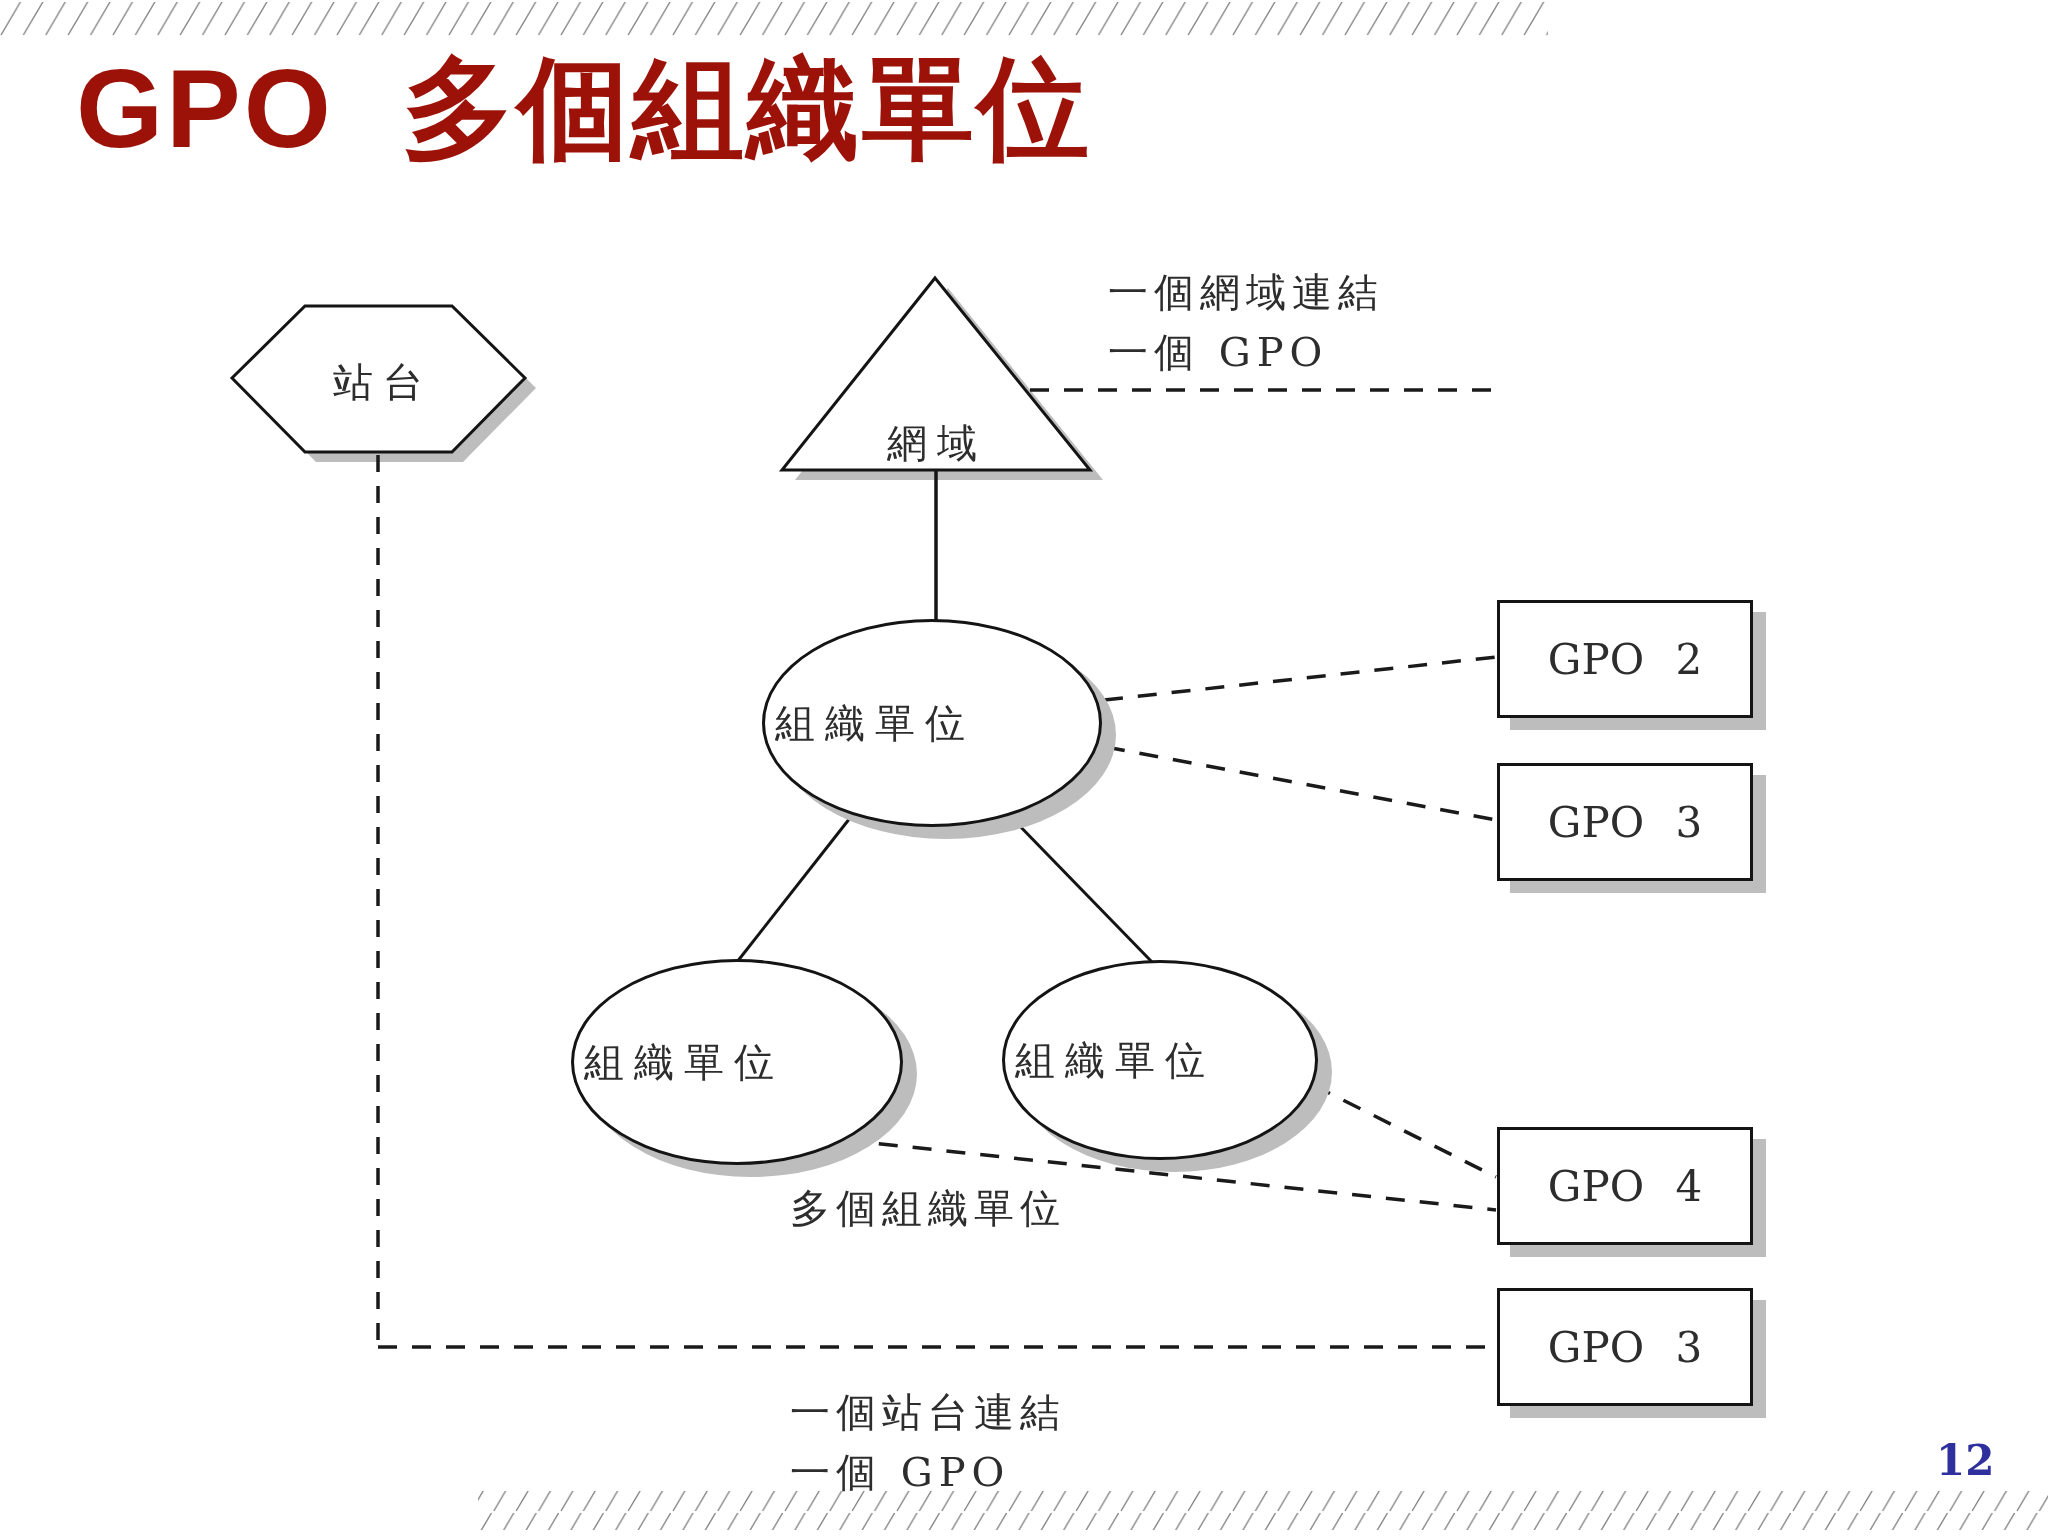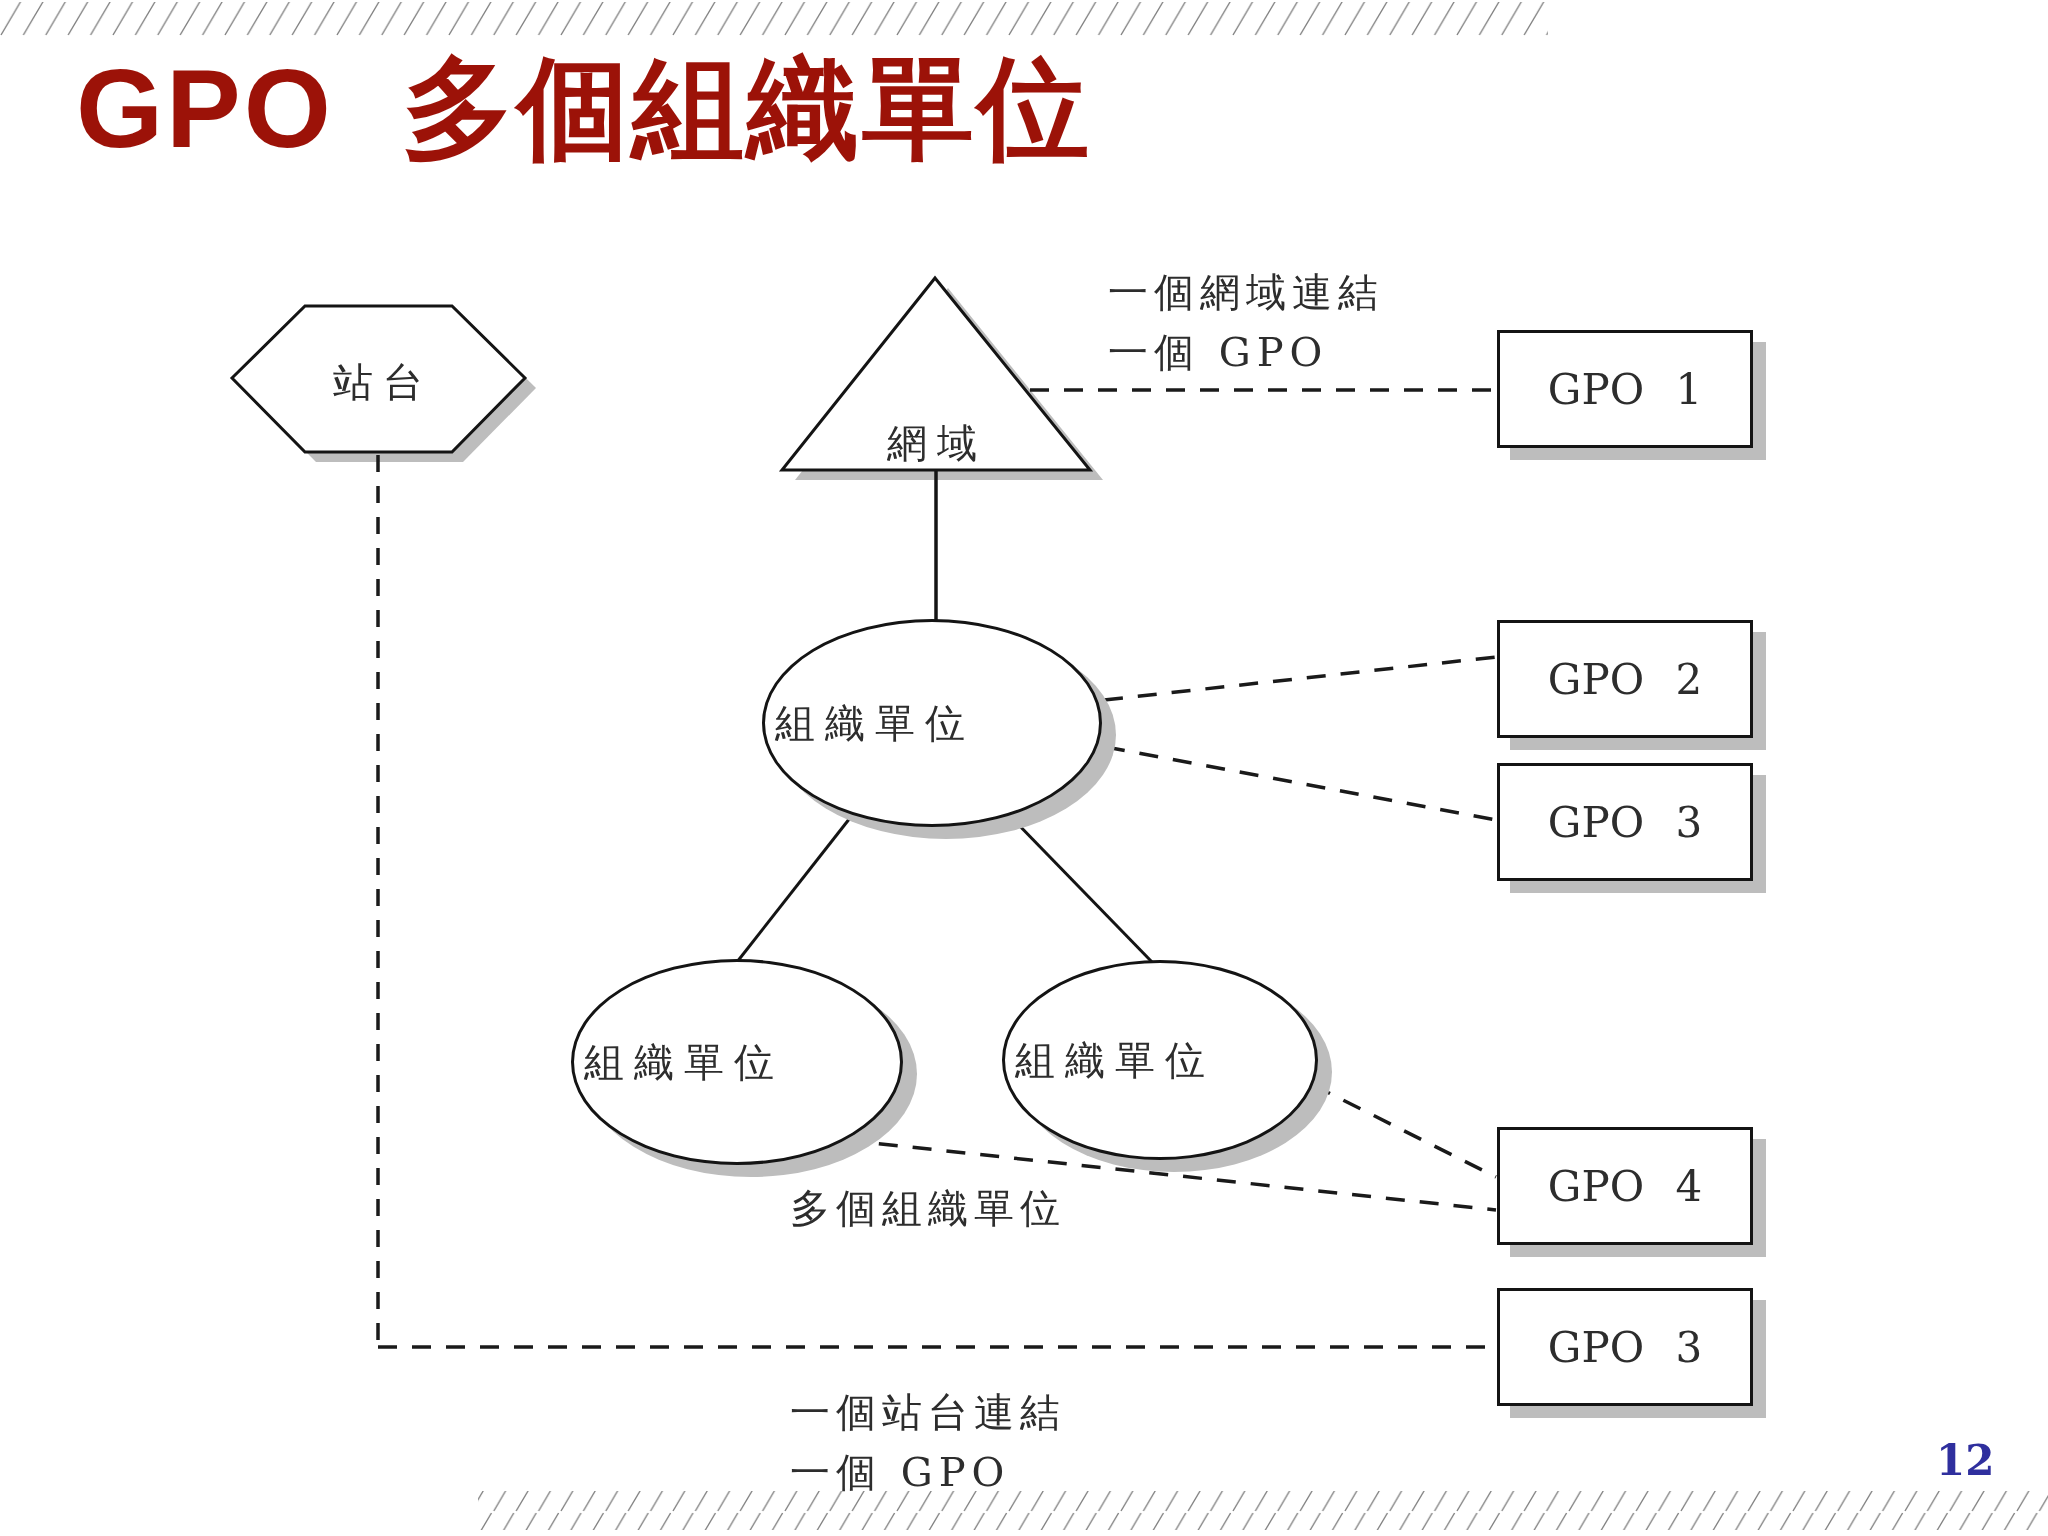--- a/index.html
+++ b/index.html
@@ -80,24 +80,21 @@
   <div class="ellipse" style="left:762px;top:619px;width:340px;height:208px;">
     <span class="shape-label">組織單位</span>
   </div>
   <div class="ellipse" style="left:571px;top:959px;width:332px;height:206px;">
     <span class="shape-label">組織單位</span>
   </div>
   <div class="ellipse" style="left:1002px;top:960px;width:316px;height:200px;">
     <span class="shape-label">組織單位</span>
   </div>
 
-  <div class="gpo-box" style="top:330px;">
-    <span class="gpo-label">GPO 1</span>
-  </div>
-  <div class="gpo-box" style="top:620px;">
+  <div class="gpo-box" style="top:600px;">
     <span class="gpo-label">GPO 2</span>
   </div>
   <div class="gpo-box" style="top:763px;">
     <span class="gpo-label">GPO 3</span>
   </div>
   <div class="gpo-box" style="top:1127px;">
     <span class="gpo-label">GPO 4</span>
   </div>
   <div class="gpo-box" style="top:1288px;">
     <span class="gpo-label">GPO 3</span>

